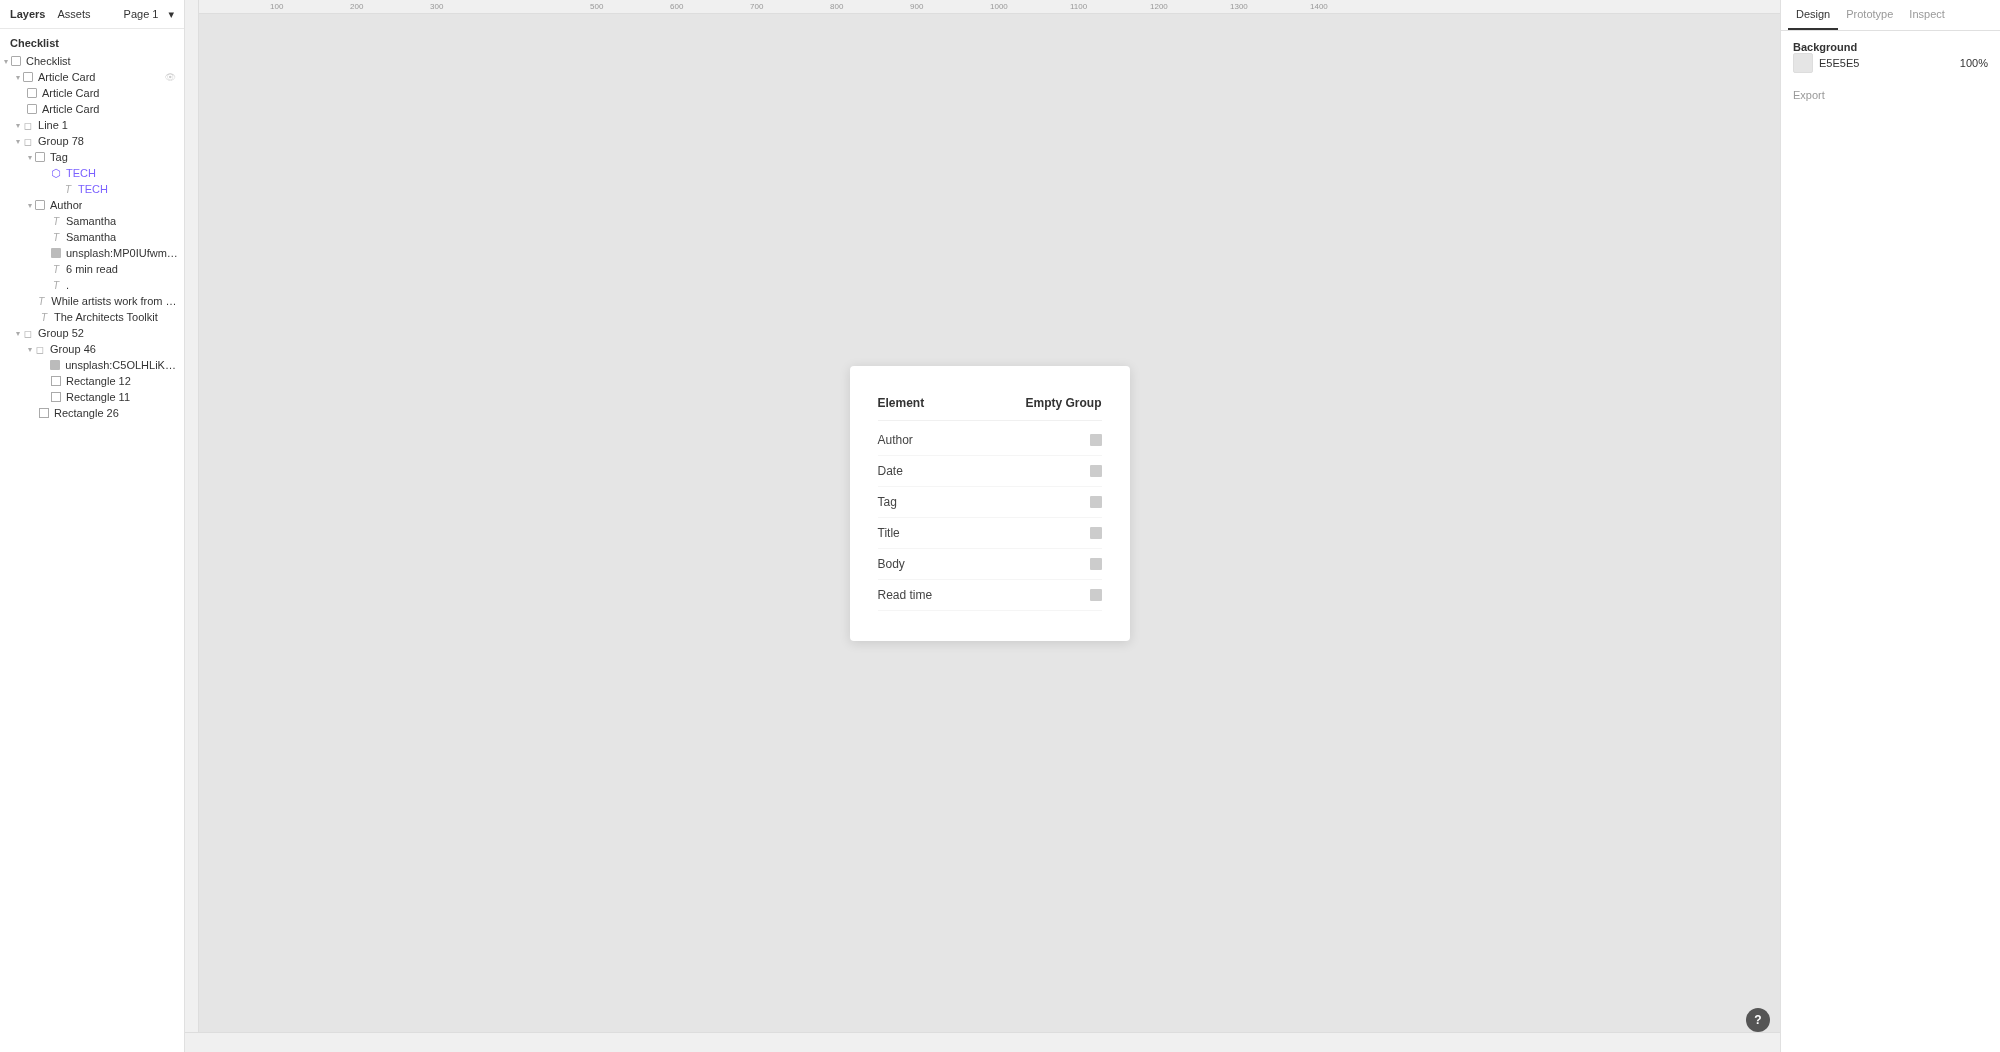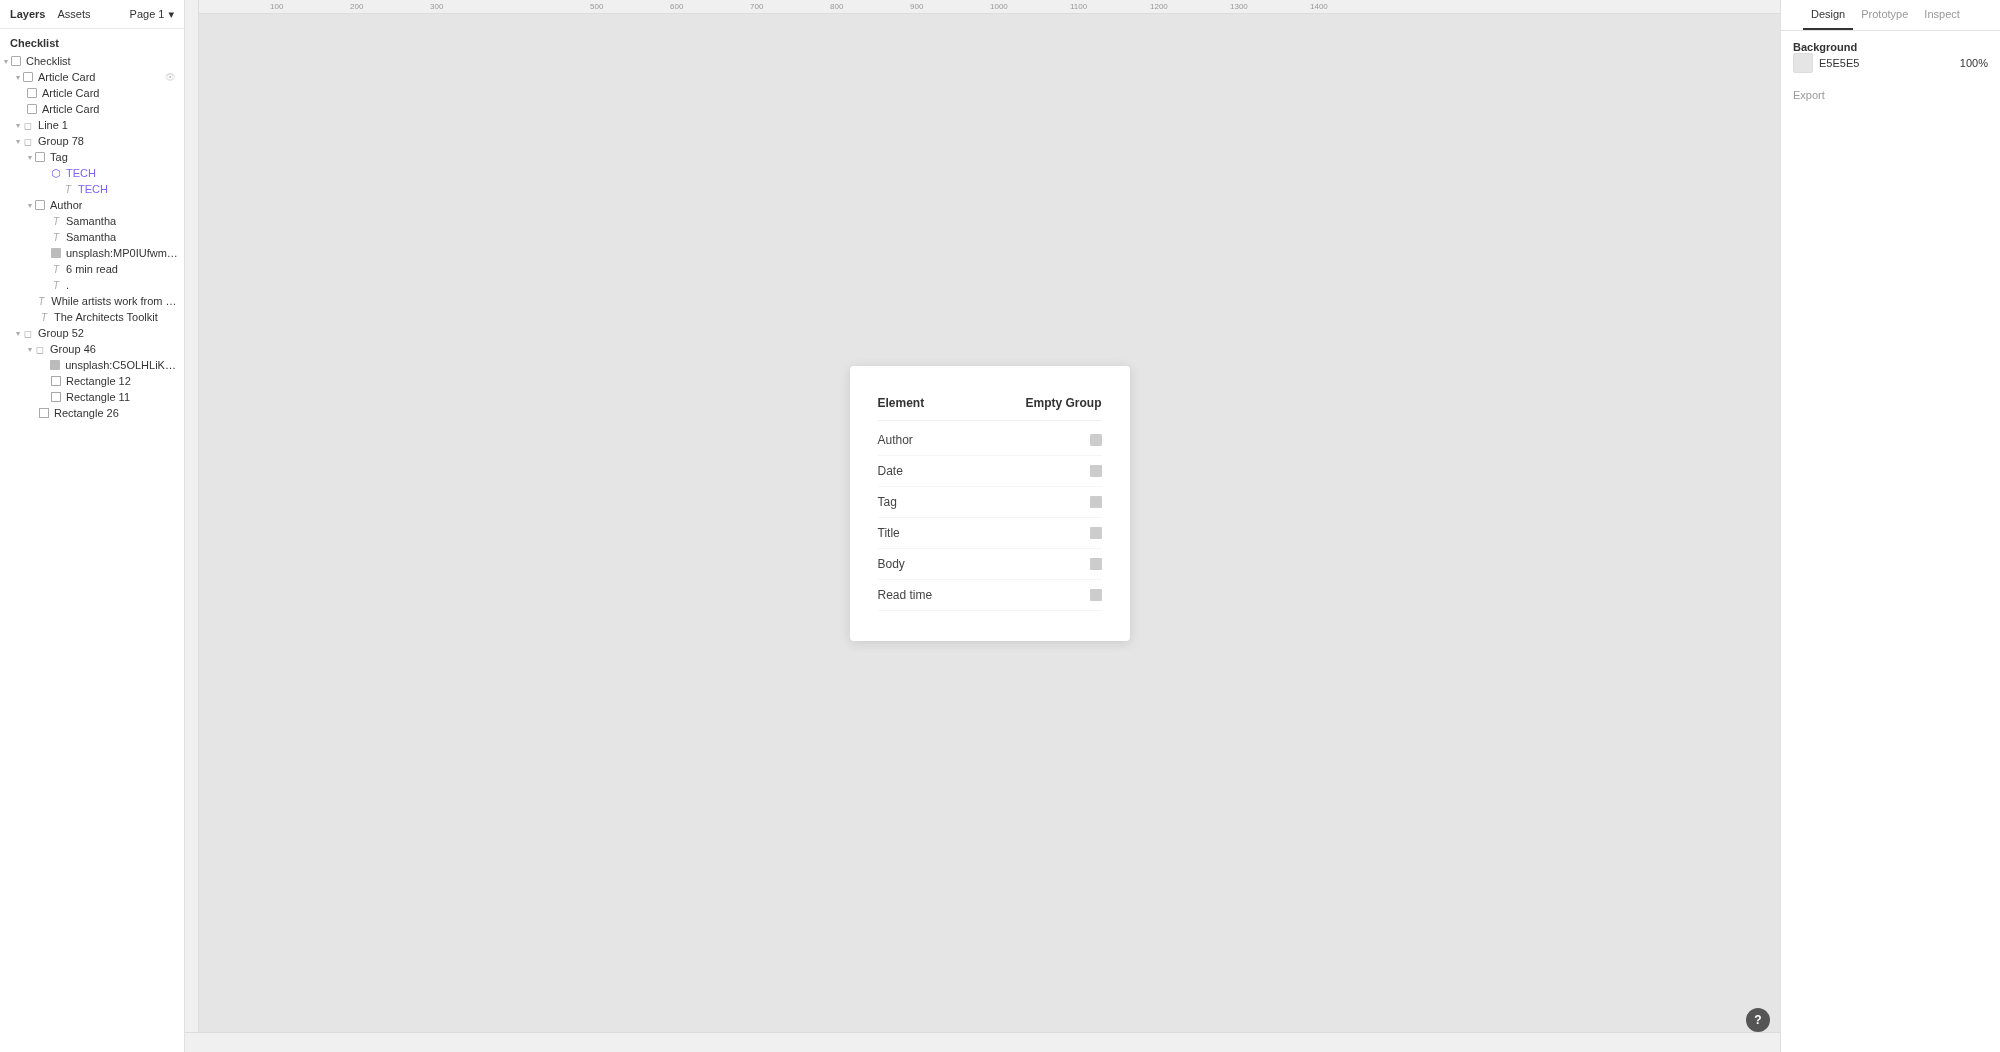--- a/index.html
+++ b/index.html
@@ -30,21 +30,21 @@
       color: #333;
       cursor: pointer;
       padding: 2px 0;
     }
     .tab-item.active {
       font-weight: 600;
     }
     .page-selector {
       display: flex;
       align-items: center;
-      gap: 4px;
+      gap: 10px;
       font-size: 11px;
       color: #333;
       cursor: pointer;
     }
     .panel-title {
       padding: 8px 10px 4px;
       font-weight: 600;
       font-size: 11px;
       color: #333;
     }
@@ -134,21 +134,21 @@
       width: 220px;
       background: #ffffff;
       border-left: 1px solid #e0e0e0;
       display: flex;
       flex-direction: column;
       flex-shrink: 0;
     }
     .right-panel-tabs {
       display: flex;
       border-bottom: 1px solid #e0e0e0;
-      padding: 0 22px;
+      padding: 0 7px;
     }
     .right-tab {
       padding: 8px 8px;
       font-size: 11px;
       color: #999;
       cursor: pointer;
       border-bottom: 2px solid transparent;
     }
     .right-tab.active {
       color: #333;

